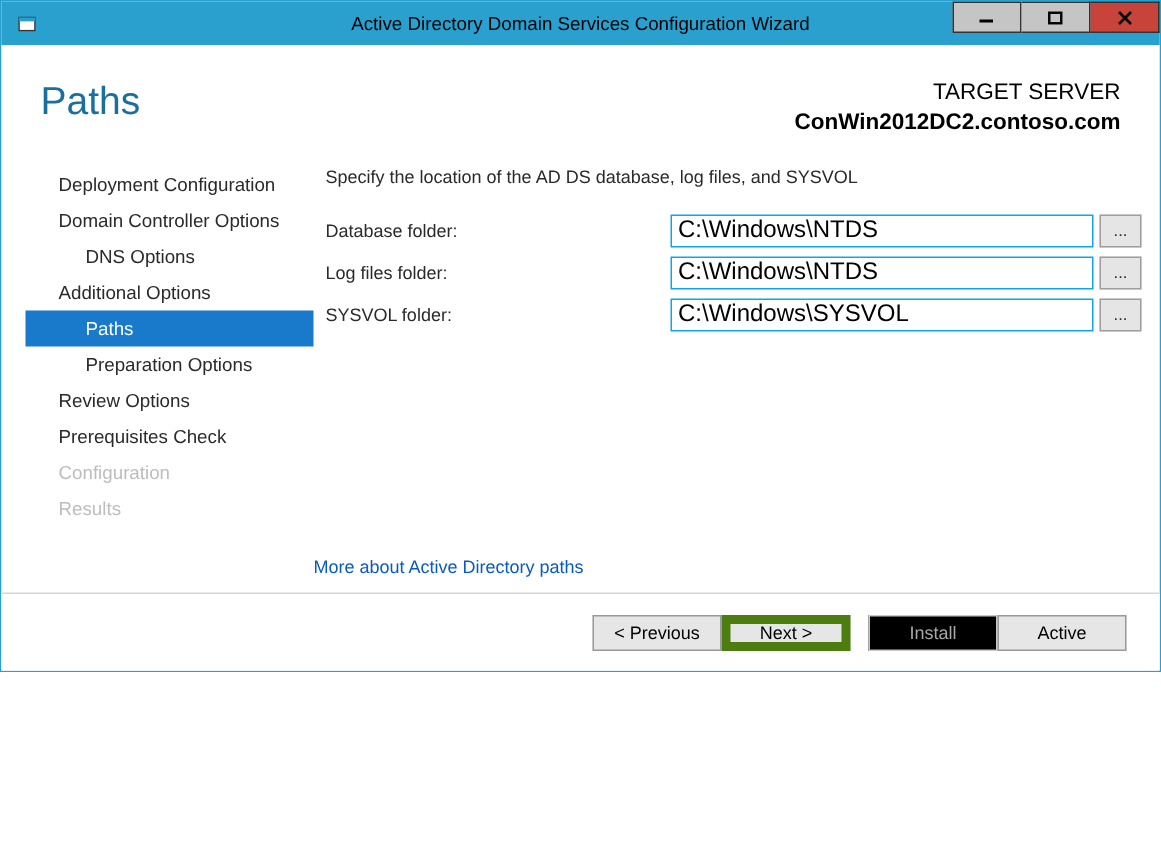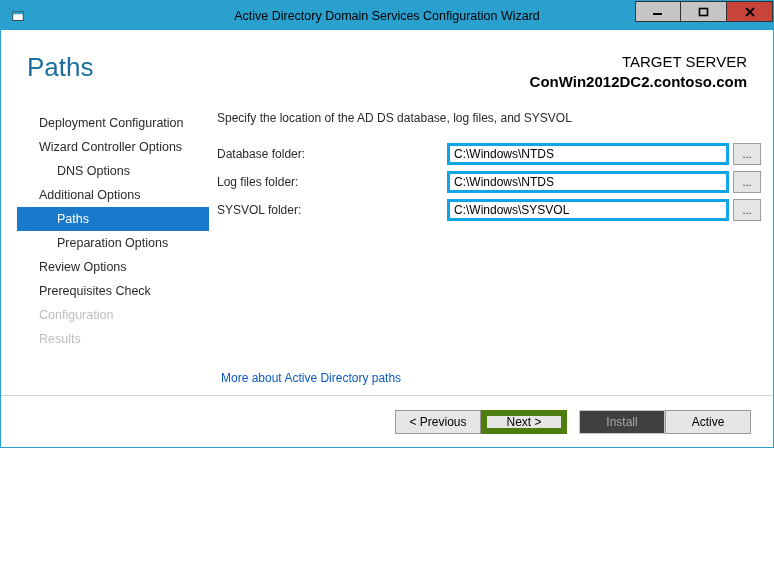--- a/index.html
+++ b/index.html
@@ -127,39 +127,39 @@
     align-items: center;
     margin-bottom: 6px;
   }
   .form-row .lbl {
     width: 230px;
     font-size: 12px;
   }
   .form-row input[type=text] {
     flex: 1;
     height: 22px;
-    border: 3px solid #0ea5e9;
+    border: 1px solid #0ea5e9;
     padding: 0 4px;
-    font-size: 12px;
+    font-size: 16px;
     background: #fff;
   }
   .browse-btn {
     width: 28px;
     height: 22px;
     margin-left: 4px;
     border: 1px solid #9e9e9e;
     background: #e5e5e5;
     font-size: 11px;
     display: flex; align-items: center; justify-content: center;
     cursor: default;
   }
   .more-link {
     position: absolute;
     bottom: 10px;
-    left: 12px;
+    left: 0;
     color: #0a5bbf;
     font-size: 12px;
     cursor: pointer;
   }
 
   
   .footer {
     border-top: 1px solid #d6d6d6;
     height: 52px;
     display: flex;
@@ -178,21 +178,21 @@
     color: #000;
     cursor: default;
     display: inline-flex; align-items: center; justify-content: center;
   }
   .btn.primary {
     border: 6px solid #4d7c0f;
   }
   .btn.disabled {
     color: #a7a7a7;
     border-color: #c7c7c7;
-    background: #404040;
+    background: #000000;
     text-align: center;
   }
 </style>
 </head>
 <body>
 
 <div class="window-border">
 
   <div class="titlebar">
     <div class="sys-icon">
@@ -228,21 +228,21 @@
       <div class="target-block">
         <div class="label">TARGET SERVER</div>
         <div class="server">ConWin2012DC2.contoso.com</div>
       </div>
     </div>
 
     <div class="body-row">
 
       <div class="sidebar">
         <div class="item">Deployment Configuration</div>
-        <div class="item">Wizard Controller Options</div>
+        <div class="item">Domain Controller Options</div>
         <div class="item sub">DNS Options</div>
         <div class="item">Additional Options</div>
         <div class="item sub selected">Paths</div>
         <div class="item sub">Preparation Options</div>
         <div class="item">Review Options</div>
         <div class="item">Prerequisites Check</div>
         <div class="item disabled">Configuration</div>
         <div class="item disabled">Results</div>
       </div>
 

